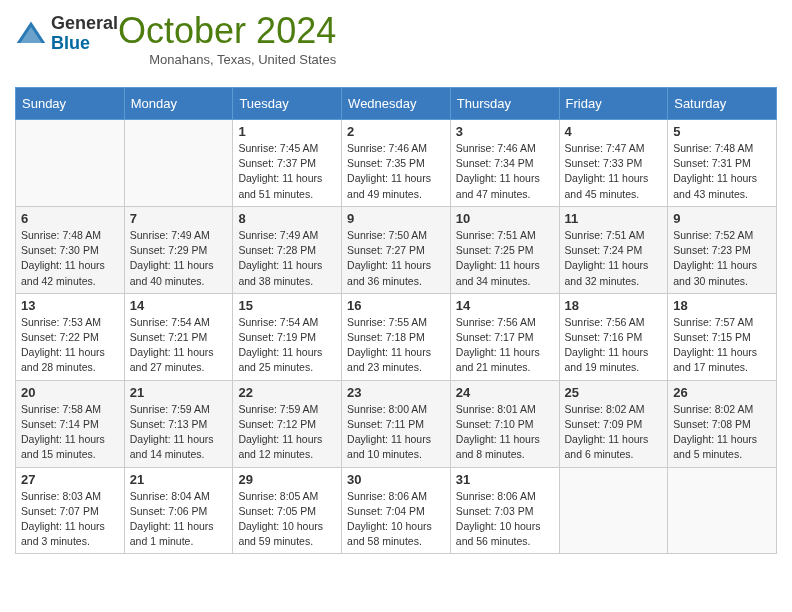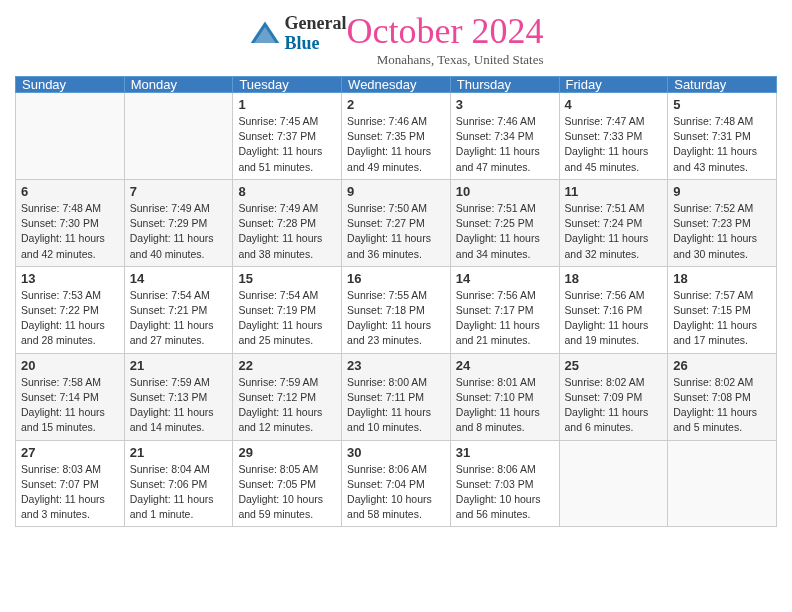--- a/index.html
+++ b/index.html
@@ -5,24 +5,23 @@
     * { box-sizing: border-box; margin: 0; padding: 0; }
     body {
       font-family: Arial, sans-serif;
       background: #fff;
       width: 792px;
       min-height: 612px;
       padding: 10px 15px 15px 15px;
     }
     .header {
       display: flex;
-      justify-content: center;
+      justify-content: flex-start;
       align-items: flex-start;
-      margin-bottom: 8px;
-      font-family: Liberation Serif, serif;
+      margin-bottom: 20px;
     }
     .logo {
       display: flex;
       align-items: center;
       margin-top: 4px;
     }
     .logo-text {
       display: flex;
       flex-direction: column;
       line-height: 1.1;
@@ -41,35 +40,35 @@
       width: 32px;
       height: 32px;
       margin-right: 4px;
     }
     .title-block {
       text-align: right;
     }
     .month-year {
       font-size: 36px;
       font-weight: normal;
-      color: #ec4899;
+      color: #4d7c0f;
     }
     .location {
       font-size: 13px;
       color: #555;
     }
     .calendar {
       width: 100%;
       border-collapse: collapse;
       font-size: 11px;
     }
     .calendar th {
       background: #3a7bbf;
       color: #fff;
-      padding: 0 6px;
+      padding: 8px 6px;
       text-align: left;
       font-size: 13px;
       font-weight: normal;
       border: 1px solid #5a9bd4;
     }
     .calendar td {
       border: 1px solid #ccc;
       vertical-align: top;
       padding: 4px 5px;
       width: 108px;

